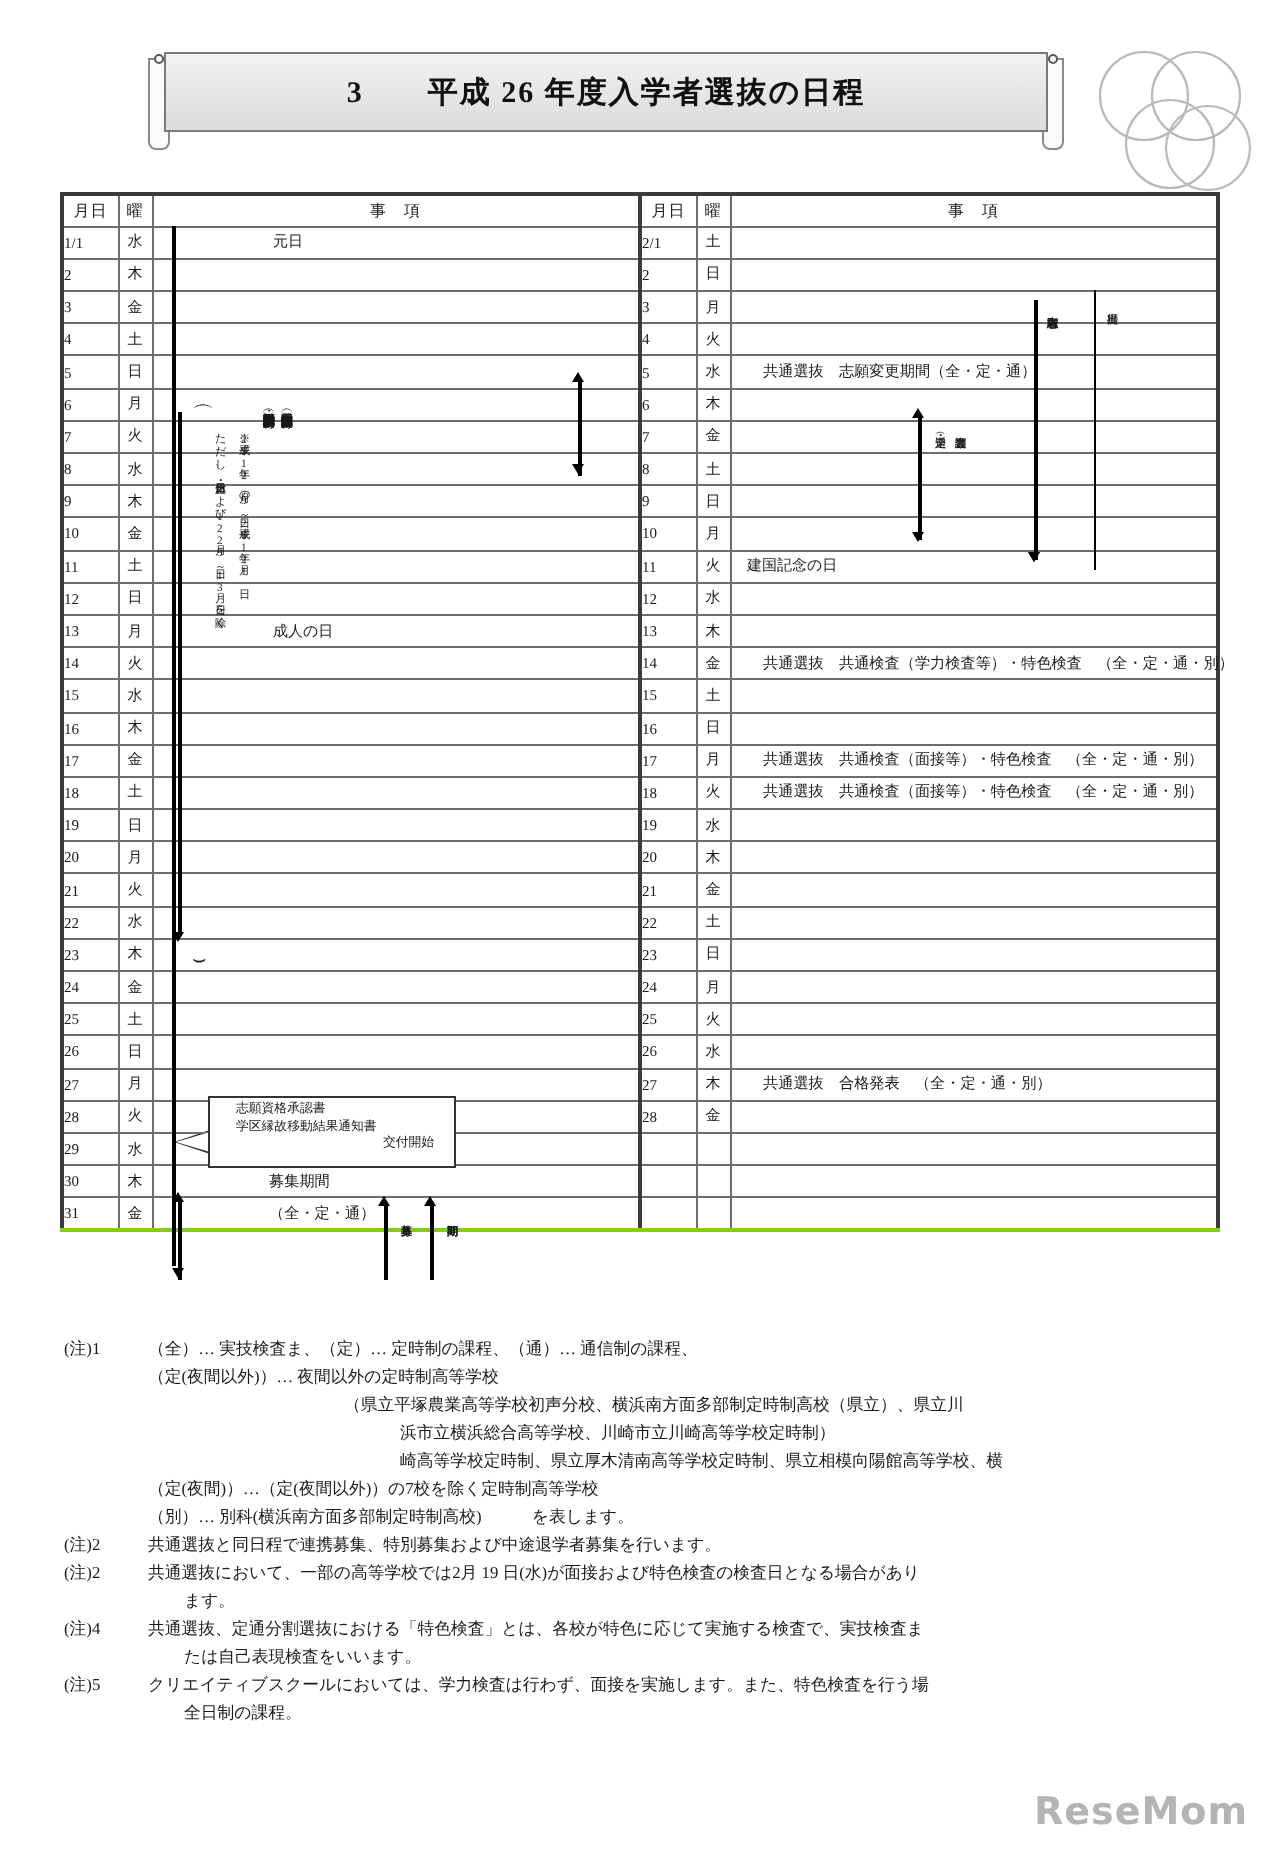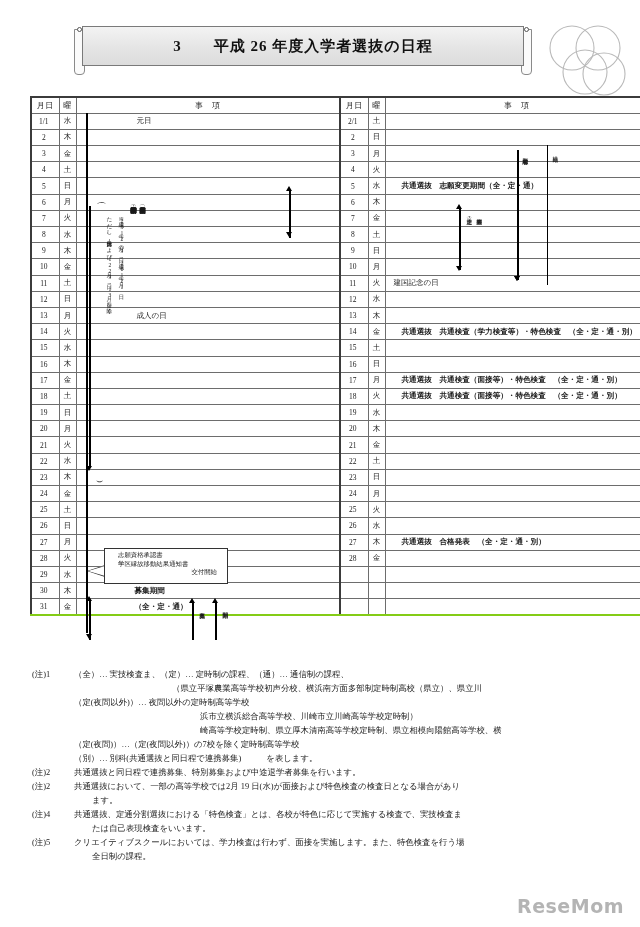--- a/index.html
+++ b/index.html
@@ -61,33 +61,33 @@
     height: 16.2px; padding: 0;
     vertical-align: middle;
   }
   .outer-l { border-left: 2px solid #3b3b3b !important; }
   .outer-r { border-right: 2px solid #3b3b3b !important; }
   .sched tr:first-child th { border-top: 2px solid #3b3b3b; }
   .sched tr:last-child td { border-bottom: 2px solid #84cc16; }
 
   th.h-date  { width: 28px; }
   th.h-dow   { width: 17px; }
-  th.h-event { width: 264px; margin-top: 25px; }
+  th.h-event { width: 244px; margin-top: 25px; }
   .col-mid-sep { border-left: 2px solid #3b3b3b !important; }
 
   .hdr {
     text-align: center; font-size: 8px; font-weight: normal;
     background: #ffffff; letter-spacing: .5px;
   }
 
-  td.date { text-align: center; padding-right: 3px; font-size: 7.5px; }
+  td.date { text-align: left; padding-right: 3px; font-size: 7.5px; }
   td.dow  { text-align: center; font-size: 7.5px; }
   td.ev   { position: relative; padding-left: 4px; font-size: 7.5px; }
 
-  .ev-bold { font-weight: bold; font-size: 7.6px; white-space: nowrap; }
+  .ev-bold { font-weight: normal; font-size: 7.6px; white-space: nowrap; }
 
   
   .overlay { position: absolute; left: 0; top: 0; width: 640px; height: 927px; pointer-events: none; }
 
   .vline { position: absolute; background: #000; width: 1.6px; }
   .thinline { position: absolute; background: #000; width: 1px; }
   .arrow-up, .arrow-dn {
     position: absolute; width: 0; height: 0;
     border-left: 3.4px solid transparent;
     border-right: 3.4px solid transparent;
@@ -494,37 +494,37 @@
   <div style="padding-left:9px;">志願資格承認書</div>
   <div style="padding-left:9px;">学区縁故移動結果通知書</div>
   <div class="l3">交付開始</div>
 </div>
 
 <div class="notes" id="notes-root">
     <div class="note-row">
       <span class="note-label">(注)1</span>
       <span class="note-body">（全）… 実技検査ま、（定）… 定時制の課程、（通）… 通信制の課程、</span>
     </div>
+    <div class="note-row note-ind1">
+      <span class="note-body">（定(夜間以外)）… 夜間以外の定時制高等学校</span>
+    </div>
     <div class="note-row note-ind2">
       <span class="note-body">（県立平塚農業高等学校初声分校、横浜南方面多部制定時制高校（県立）、県立川</span>
     </div>
-    <div class="note-row note-ind1">
-      <span class="note-body">（定(夜間以外)）… 夜間以外の定時制高等学校</span>
-    </div>
     <div class="note-row note-ind3">
       <span class="note-body">浜市立横浜総合高等学校、川崎市立川崎高等学校定時制）</span>
     </div>
     <div class="note-row note-ind3">
       <span class="note-body">崎高等学校定時制、県立厚木清南高等学校定時制、県立相模向陽館高等学校、横</span>
     </div>
     <div class="note-row note-ind1">
       <span class="note-body">（定(夜間)）…（定(夜間以外)）の7校を除く定時制高等学校</span>
     </div>
     <div class="note-row note-ind1">
-      <span class="note-body">（別）… 別科(共通選抜と同日程で連携募集)　　　を表します。</span>
+      <span class="note-body">（別）… 別科(横浜南方面多部制定時制高校)　　　を表します。</span>
     </div>
     <div class="note-row">
       <span class="note-label">(注)2</span>
       <span class="note-body">共通選抜と同日程で連携募集、特別募集および中途退学者募集を行います。</span>
     </div>
     <div class="note-row">
       <span class="note-label">(注)2</span>
       <span class="note-body">共通選抜において、一部の高等学校では2月 19 日(水)が面接および特色検査の検査日となる場合があり</span>
     </div>
     <div class="note-row note-ind4">

